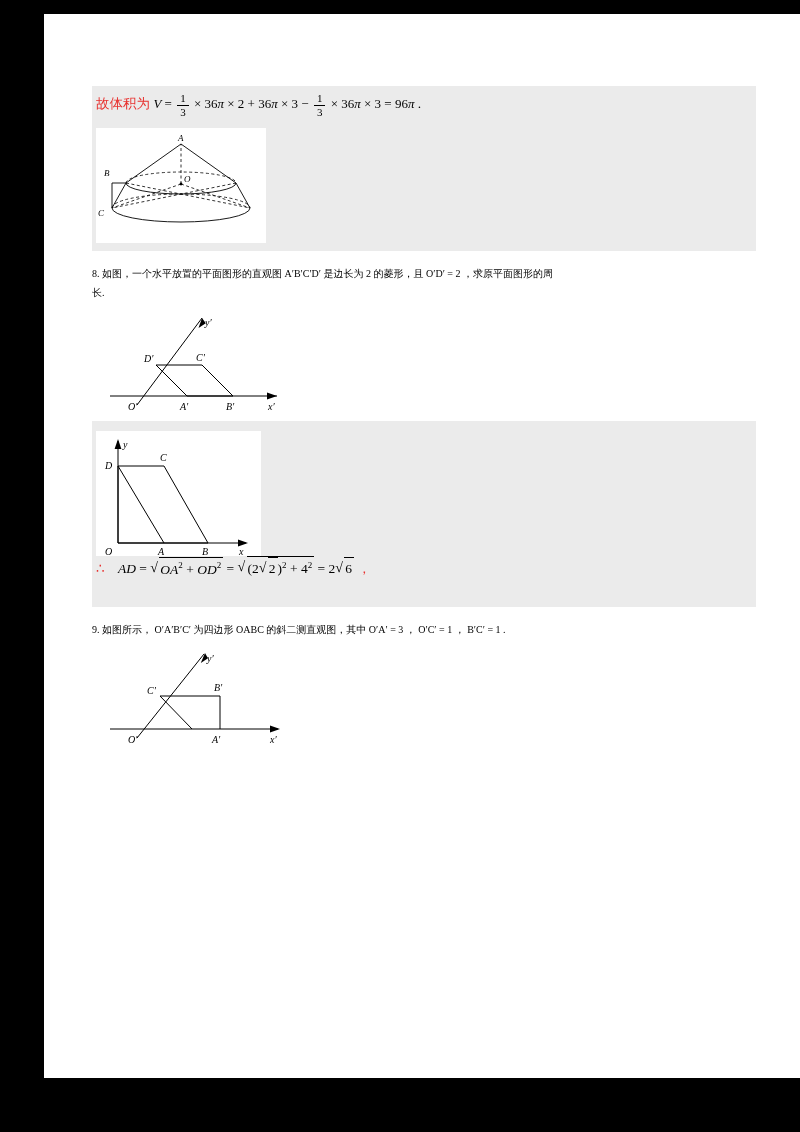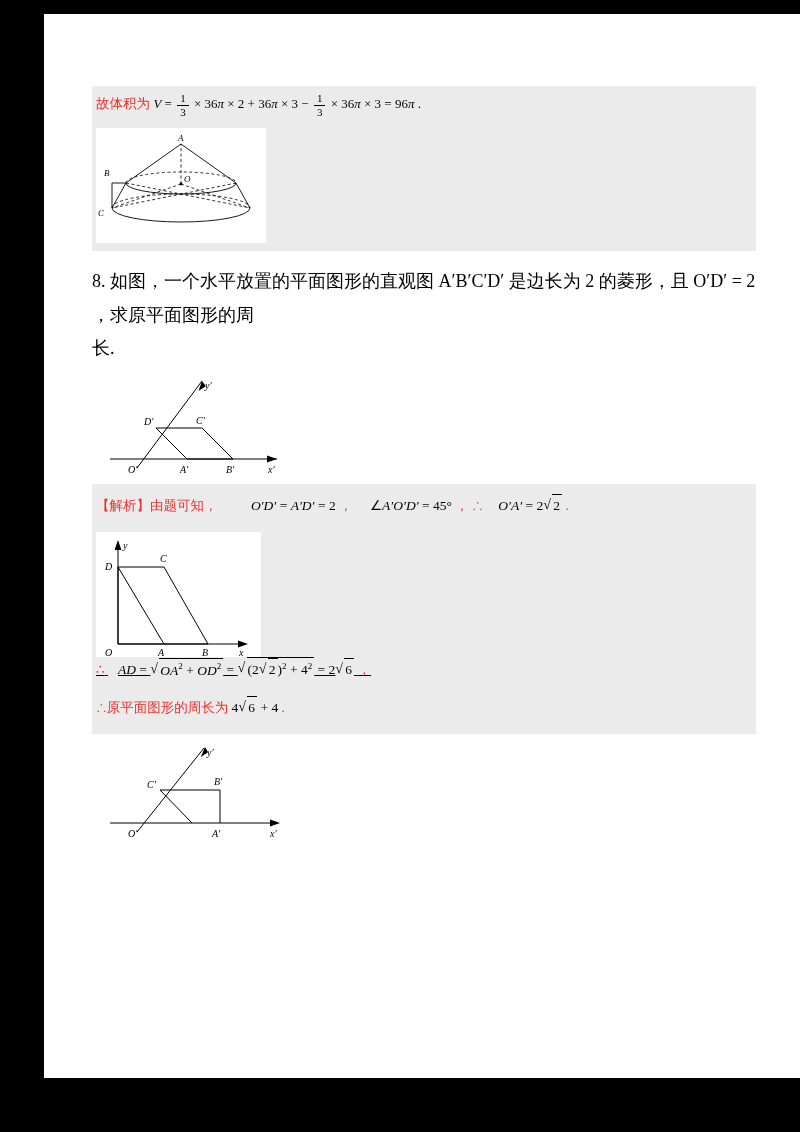--- a/index.html
+++ b/index.html
@@ -19,21 +19,21 @@
   }
   .content{
     position:absolute;
     left:48px;top:72px;
     width:664px;
   }
   
   .red{color:#e8312f;}
   .blk{color:#000;}
   .line{margin:0 0 4px 0;line-height:1.7;font-size:13.5px;}
-  .q{font-size:18px;line-height:1.85;color:#000;margin:0;}
+  .q{font-size:10px;line-height:1.85;color:#000;margin:0;}
   i.v{font-style:italic;font-family:"Liberation Serif",serif;}
   .sup{font-size:9px;vertical-align:super;}
   
   .frac{display:inline-block;vertical-align:middle;text-align:center;font-size:11px;line-height:1.15;margin:0 2px;}
   .frac .num{display:block;border-bottom:1px solid currentColor;padding:0 3px;}
   .frac .den{display:block;padding:0 3px;}
   
   .rad{display:inline-block;position:relative;padding-left:9px;}
   .rad:before{content:"\221A";position:absolute;left:0;top:-1px;font-size:14px;}
   .rad > .bar{border-top:1px solid currentColor;padding:0 2px 0 1px;display:inline-block;}
@@ -127,30 +127,20 @@
           <text x="104" y="51" font-size="10" font-style="italic" font-family="Liberation Serif, serif">C′</text>
           <text x="36" y="100" font-size="10" font-style="italic" font-family="Liberation Serif, serif">O′</text>
           <text x="88" y="100" font-size="10" font-style="italic" font-family="Liberation Serif, serif">A′</text>
           <text x="134" y="100" font-size="10" font-style="italic" font-family="Liberation Serif, serif">B′</text>
         </svg>
       </div>
     </div>
 
     <div class="shade" style="margin-top:6px;padding:10px 4px 12px 4px;">
 
-      <p class="line" style="margin-bottom:14px;">
-        <span class="red">【解析】</span><span class="red">由题可知，</span>
-        <span class="blk" style="margin-left:30px"><i class="v">O′D′</i> = <i class="v">A′D′</i> = 2</span>
-        <span class="red">，</span>
-        <span class="blk" style="margin-left:14px">∠<i class="v">A′O′D′</i> = 45°</span>
-        <span class="red">，</span>
-        <span class="red">∴</span>
-        <span class="blk" style="margin-left:12px"><i class="v">O′A′</i> = 2<span class="rad"><span class="bar">2</span></span></span>
-        <span class="red">.</span>
-      </p>
 
 
       <div class="figbox" style="width:165px;height:125px;background:#fff;">
         <svg width="165" height="125" viewBox="0 0 165 125">
 
           <line x1="22" y1="112" x2="22" y2="10" stroke="#000" stroke-width="1"></line>
           <polygon points="22,8 18.6,18 25.4,18" fill="#000"></polygon>
           <text x="27" y="17" font-size="10" font-style="italic" font-family="Liberation Serif, serif">y</text>
 
           <line x1="22" y1="112" x2="150" y2="112" stroke="#000" stroke-width="1"></line>
@@ -165,39 +155,40 @@
           <line x1="22" y1="35" x2="68" y2="112" stroke="#000" stroke-width="1"></line>
           <text x="9" y="38" font-size="10" font-style="italic" font-family="Liberation Serif, serif">D</text>
           <text x="64" y="30" font-size="10" font-style="italic" font-family="Liberation Serif, serif">C</text>
           <text x="9" y="124" font-size="10" font-style="italic" font-family="Liberation Serif, serif">O</text>
           <text x="62" y="124" font-size="10" font-style="italic" font-family="Liberation Serif, serif">A</text>
           <text x="106" y="124" font-size="10" font-style="italic" font-family="Liberation Serif, serif">B</text>
         </svg>
       </div>
 
 
-      <p class="line" style="margin-bottom:14px;text-decoration:underline;">
+      <p class="line" style="margin-bottom:14px;">
         <span class="red">∴</span>
         <span class="blk" style="margin-left:10px">
           <i class="v">AD</i> =
           <span class="rad"><span class="bar"><i class="v">OA</i><span class="sup">2</span> + <i class="v">OD</i><span class="sup">2</span></span></span>
           =
           <span class="rad"><span class="bar">(2<span class="rad"><span class="bar">2</span></span>)<span class="sup">2</span> + 4<span class="sup">2</span></span></span>
           = 2<span class="rad"><span class="bar">6</span></span>
         </span>
         <span class="red">，</span>
       </p>
 
-      <p class="line" style="margin-bottom:2px;">
-        <span class="red">∴</span><span class="red">原平面图形的周长为</span>
-        <span class="blk">4<span class="rad"><span class="bar">6</span></span> + 4</span>
-        <span class="red">.</span>
+    </div>
+
+    <div style="margin-top:14px;">
+      <p class="q">
+        <span>9.</span>
+        <span>如图所示， O′A′B′C′ 为四边形 OABC 的斜二测直观图，其中 O′A′ = 3 ， O′C′ = 1 ， B′C′ = 1 .</span>
       </p>
     </div>
-
 
     <div style="margin-top:6px;">
       <div>
         <svg width="230" height="105" viewBox="0 0 230 105">
 
           <line x1="45" y1="92" x2="112" y2="8" stroke="#000" stroke-width="1"></line>
           <polygon points="113,7 108.8,17 116,12.2" fill="#000"></polygon>
           <text x="115" y="16" font-size="10" font-style="italic" font-family="Liberation Serif, serif">y′</text>
 
           <line x1="18" y1="83" x2="186" y2="83" stroke="#000" stroke-width="1"></line>

